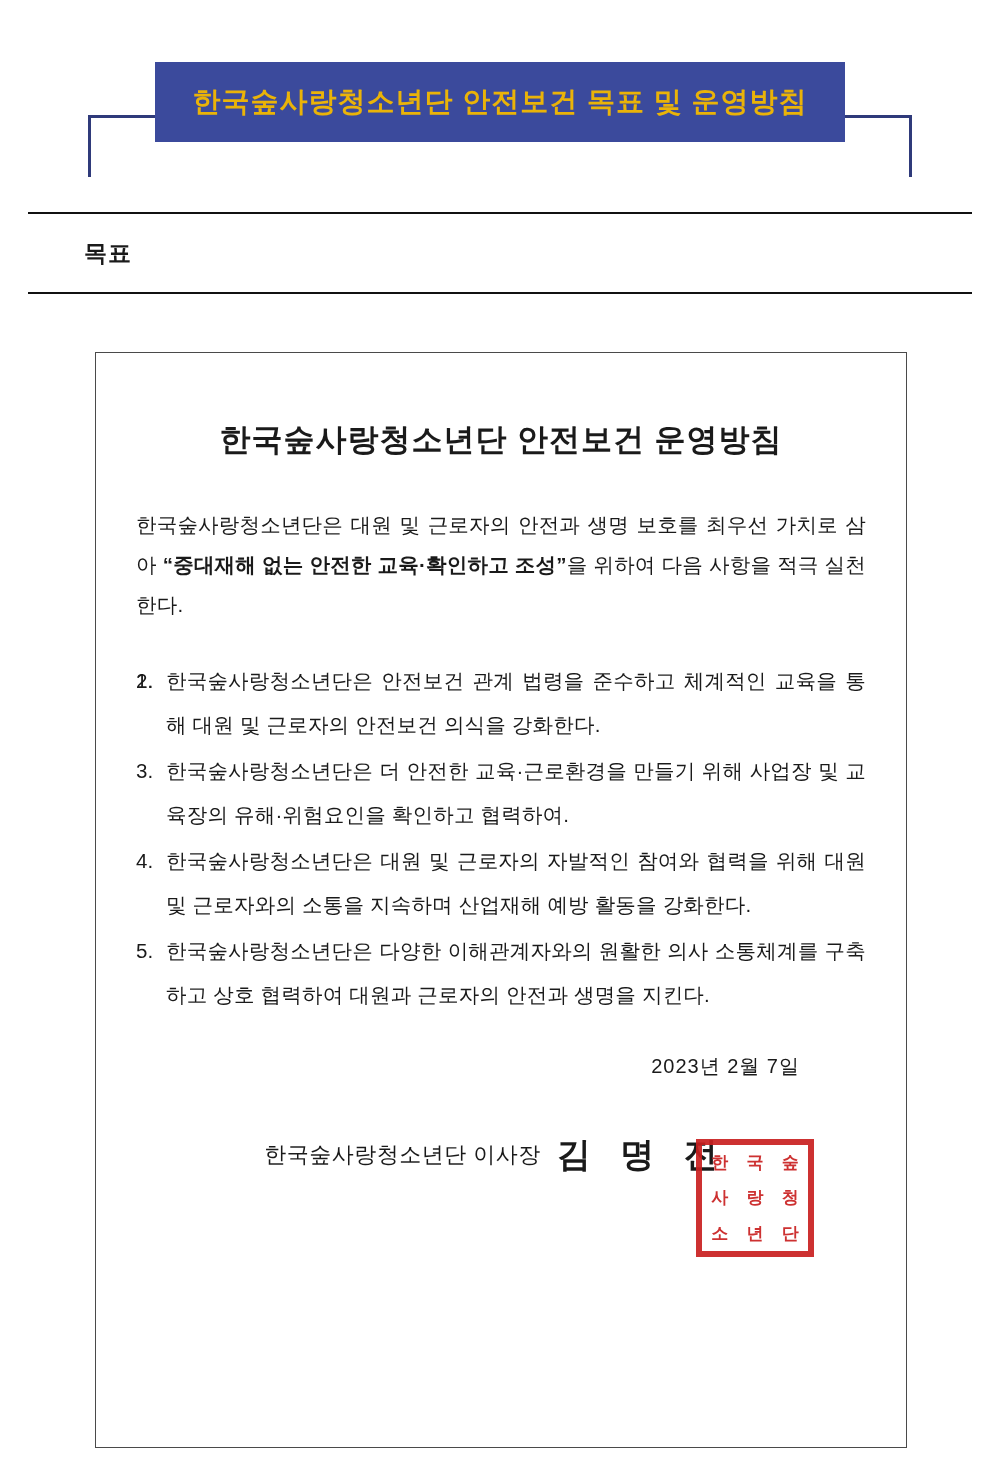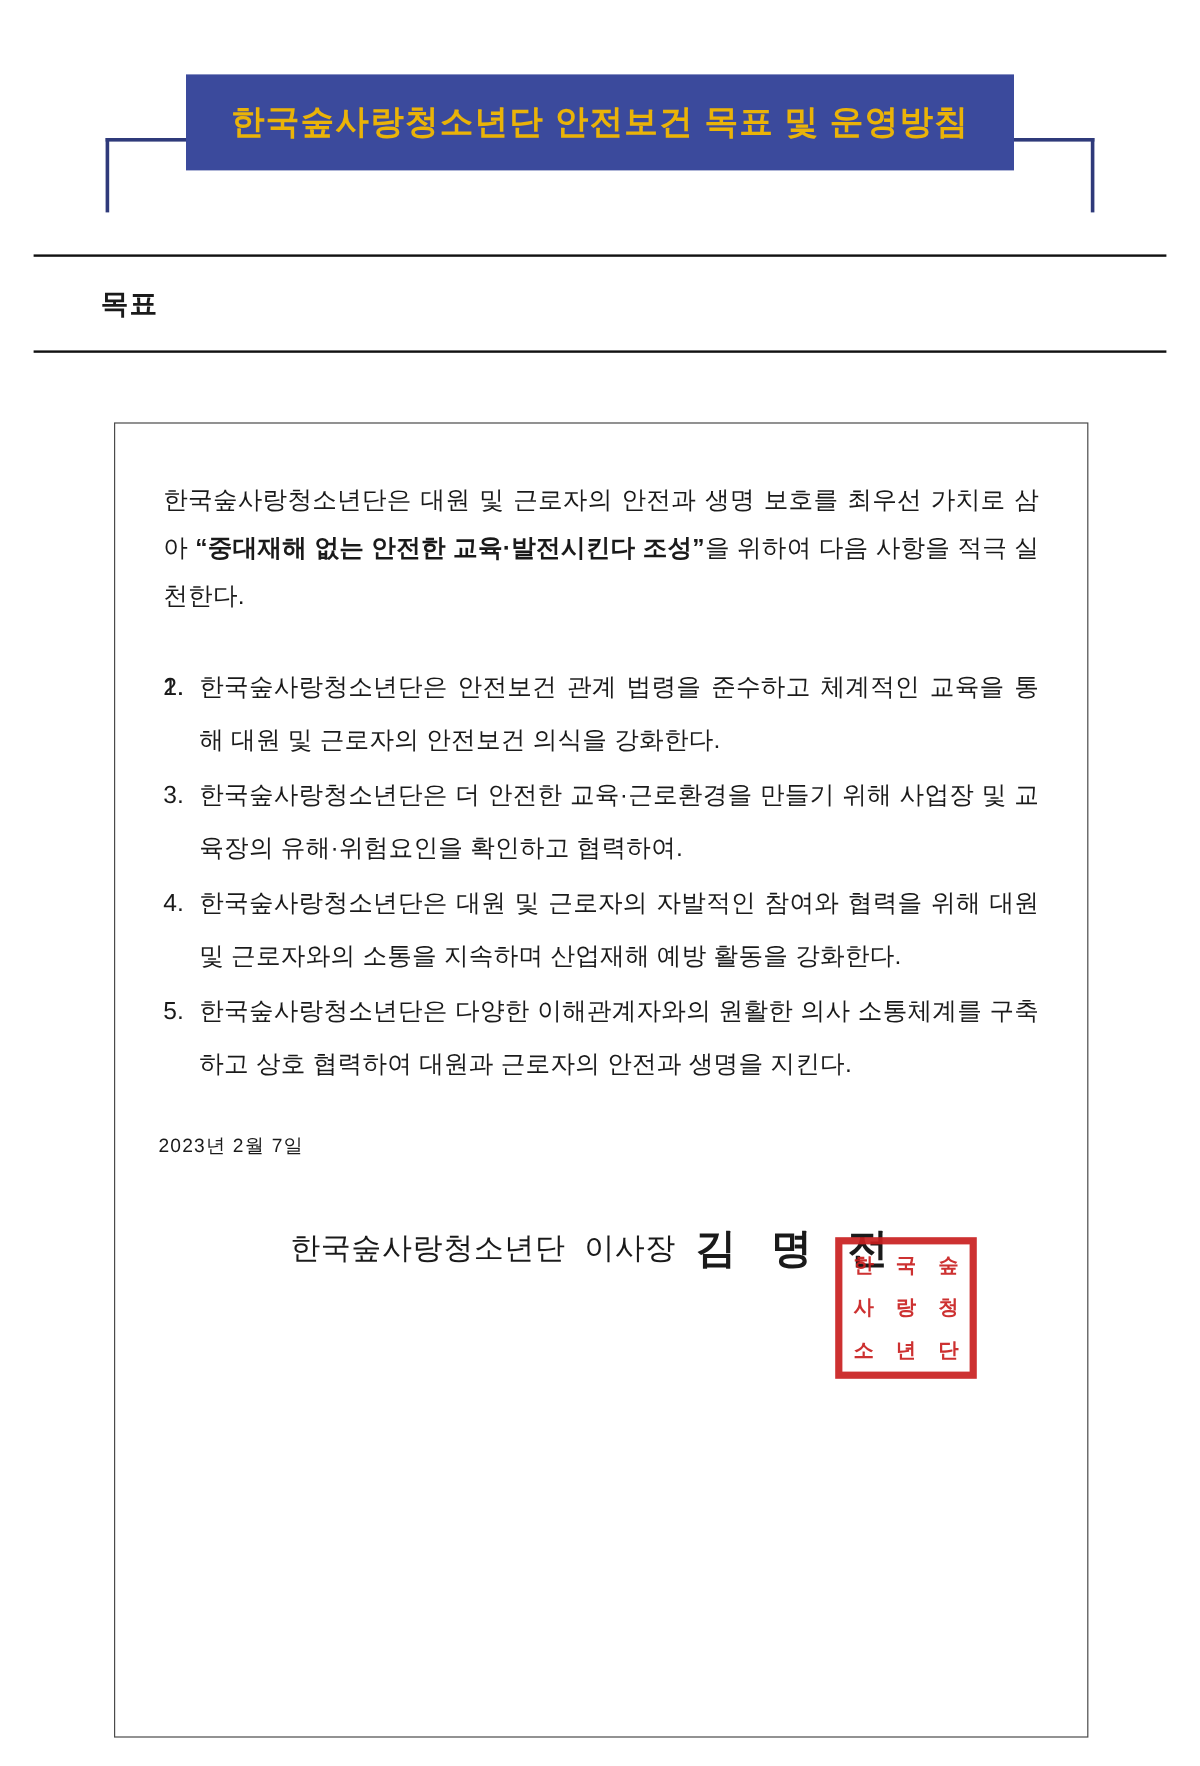--- a/index.html
+++ b/index.html
@@ -126,35 +126,34 @@
     top: 0;
   }
 
   
   .sign-block {
     position: relative;
     margin-top: 36px;
     height: 210px;
   }
   .sign-date {
-    text-align: left;
-    font-size: 16px;
+    text-align: right;
+    font-size: 20px;
     letter-spacing: 1px;
     padding-right: 70px;
   }
   .sign-line {
     margin-top: 52px;
     text-align: center;
     font-size: 22px;
     letter-spacing: 0.5px;
     padding-right: 10px;
   }
   .sign-org {
-    font-size: 25px;
-    font-family: Liberation Mono, monospace;
+    font-size: 22px;
   }
   .sign-name {
     font-size: 34px;
     font-weight: bold;
     letter-spacing: 10px;
     margin-left: 16px;
     vertical-align: -4px;
   }
   .seal {
     position: absolute;
@@ -185,23 +184,24 @@
   <div class="header-bracket"></div>
   <div class="header-banner">한국숲사랑청소년단 안전보건 목표 및 운영방침</div>
 </div>
 
 <div class="goal-strip">
   <div class="goal-label">목표</div>
 </div>
 
 <div class="policy-card">
 
+  <div class="policy-title">한국숲사랑청소년단 안전보건 운영방침</div>
 
   <p class="policy-intro">
-    <span>한국숲사랑청소년단은 대원 및 근로자의 안전과 생명 보호를 최우선 가치로 삼아 </span><span class="quote">“중대재해 없는 안전한 교육·발전시킨다 조성”</span><span>을 위하여 다음 사항을 적극 실천한다.</span>
+    <span>한국숲사랑청소년단은 대원 및 근로자의 안전과 생명 보호를 최우선 가치로 삼아 </span><span class="quote">“중대재해 없는 안전한 교육·확인하고 조성”</span><span>을 위하여 다음 사항을 적극 실천한다.</span>
   </p>
 
   <ul class="policy-list">
     <li>
       <span class="num">1.</span>
     </li>
     <li>
       <span class="num">2.</span>
       <span>한국숲사랑청소년단은 안전보건 관계 법령을 준수하고 체계적인 교육을 통해 대원 및 근로자의 안전보건 의식을 강화한다.</span>
     </li>

